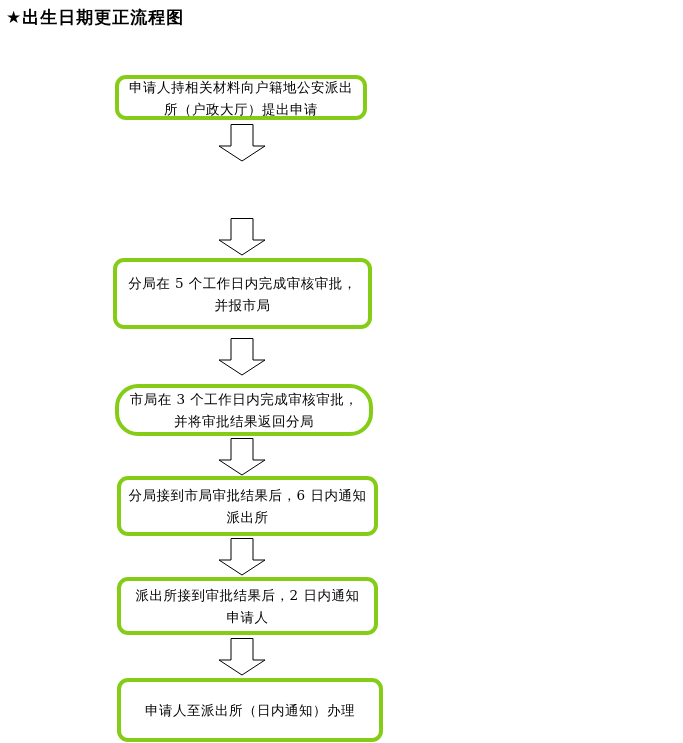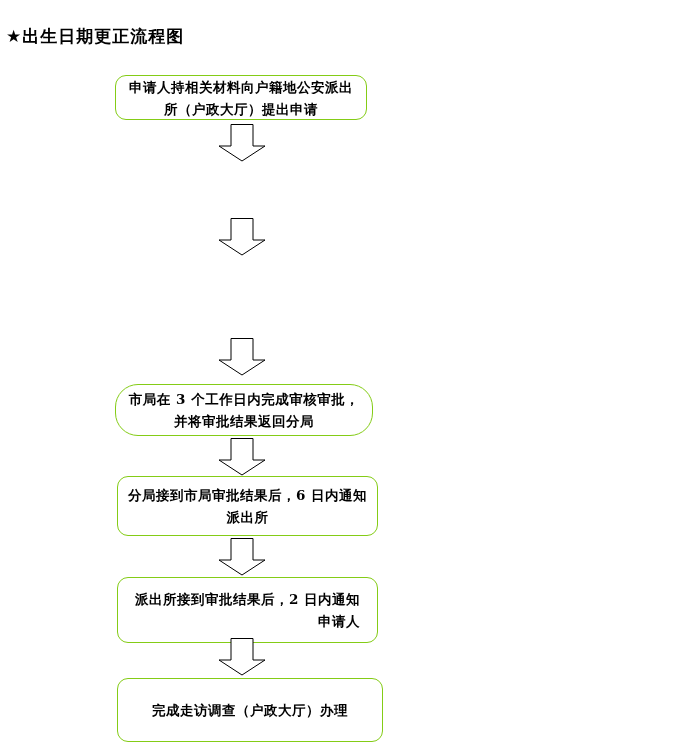--- a/index.html
+++ b/index.html
@@ -19,45 +19,43 @@
   .title {
     position: absolute;
     left: 6px;
     top: 6px;
     font-family: "DejaVu Sans", sans-serif;
     font-weight: bold;
     font-size: 17px;
     letter-spacing: 1px;
     color: #000000;
     white-space: nowrap;
-    margin-top: 19px;
   }
   .flow-box {
     position: absolute;
     box-sizing: border-box;
-    border: 1px solid #84cc16;
+    border: 4px solid #84cc16;
     border-radius: 11px;
     background: #ffffff;
     display: flex;
     align-items: center;
     justify-content: center;
     text-align: center;
     font-size: 13.5px;
     line-height: 22px;
     letter-spacing: 0.5px;
     white-space: pre-line;
     padding: 18px 6px;
-    font-weight: bold;
   }
   .b1 { left: 115px; top:  75px; width: 252px; height: 45px; }
   .b2 { left: 115px; top: 168px; width: 252px; height: 46px; }
   .b3 { left: 113px; top: 258px; width: 259px; height: 71px; }
   .b4 { left: 115px; top: 384px; width: 258px; height: 52px; border-radius: 23px; }
   .b5 { left: 117px; top: 476px; width: 261px; height: 60px; }
-  .b6 { left: 117px; top: 577px; width: 261px; height: 66px; text-align: right; }
+  .b6 { left: 117px; top: 577px; width: 261px; height: 58px; }
   .b7 { left: 117px; top: 678px; width: 266px; height: 64px; }
   .flow-arrow {
     position: absolute;
     width: 48px;
     height: 38px;
     left: 218px;
   }
   .a1 { top: 124px; }
   .a2 { top: 218px; }
   .a3 { top: 338px; }
@@ -82,20 +80,22 @@
     </svg>
   </div>
 
 
   <div class="flow-arrow a2">
     <svg viewBox="0 0 48 38" xmlns="http://www.w3.org/2000/svg">
       <polygon points="13,0.5 35,0.5 35,22 47,22 24,37 1,22 13,22" fill="#ffffff" stroke="#000000" stroke-width="1"></polygon>
     </svg>
   </div>
 
+  <div class="flow-box b3">分局在 5 个工作日内完成审核审批，
+并报市局</div>
 
   <div class="flow-arrow a3">
     <svg viewBox="0 0 48 38" xmlns="http://www.w3.org/2000/svg">
       <polygon points="13,0.5 35,0.5 35,22 47,22 24,37 1,22 13,22" fill="#ffffff" stroke="#000000" stroke-width="1"></polygon>
     </svg>
   </div>
 
   <div class="flow-box b4">市局在 3 个工作日内完成审核审批，
 并将审批结果返回分局</div>
 
@@ -116,15 +116,15 @@
 
   <div class="flow-box b6">派出所接到审批结果后，2 日内通知
 申请人</div>
 
   <div class="flow-arrow a6">
     <svg viewBox="0 0 48 38" xmlns="http://www.w3.org/2000/svg">
       <polygon points="13,0.5 35,0.5 35,22 47,22 24,37 1,22 13,22" fill="#ffffff" stroke="#000000" stroke-width="1"></polygon>
     </svg>
   </div>
 
-  <div class="flow-box b7">完成走访调查（户政大厅）办理</div>
+  <div class="flow-box b7">申请人至派出所（日内通知）办理</div>
 
 </div>
 
 </body></html>

